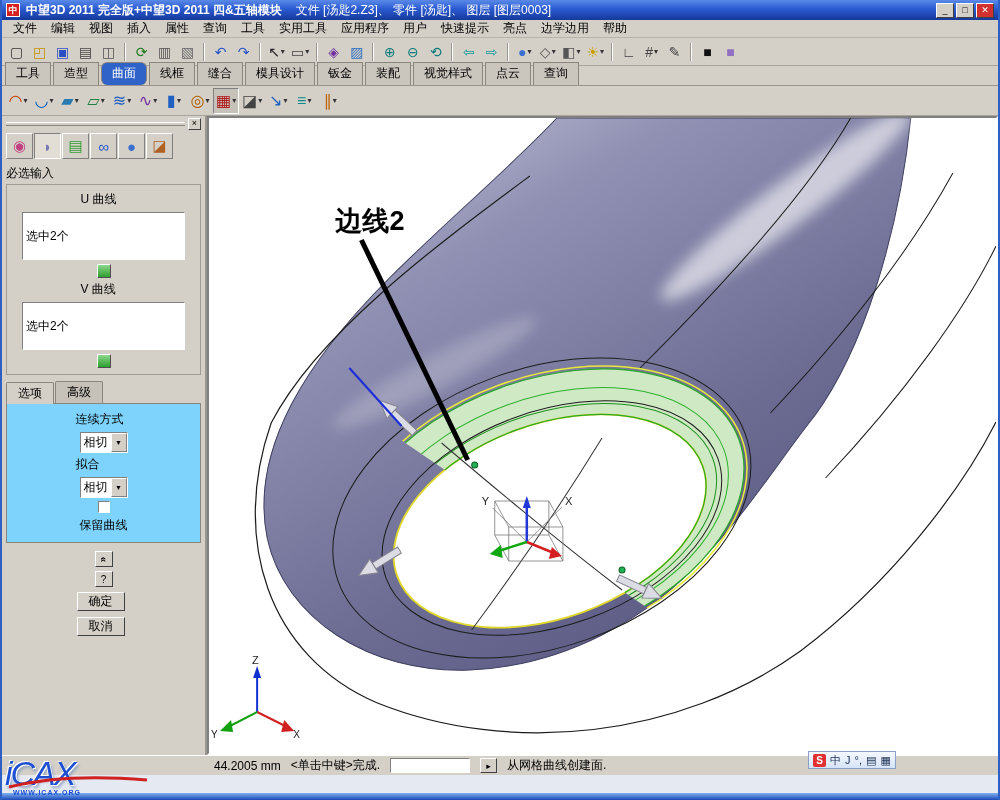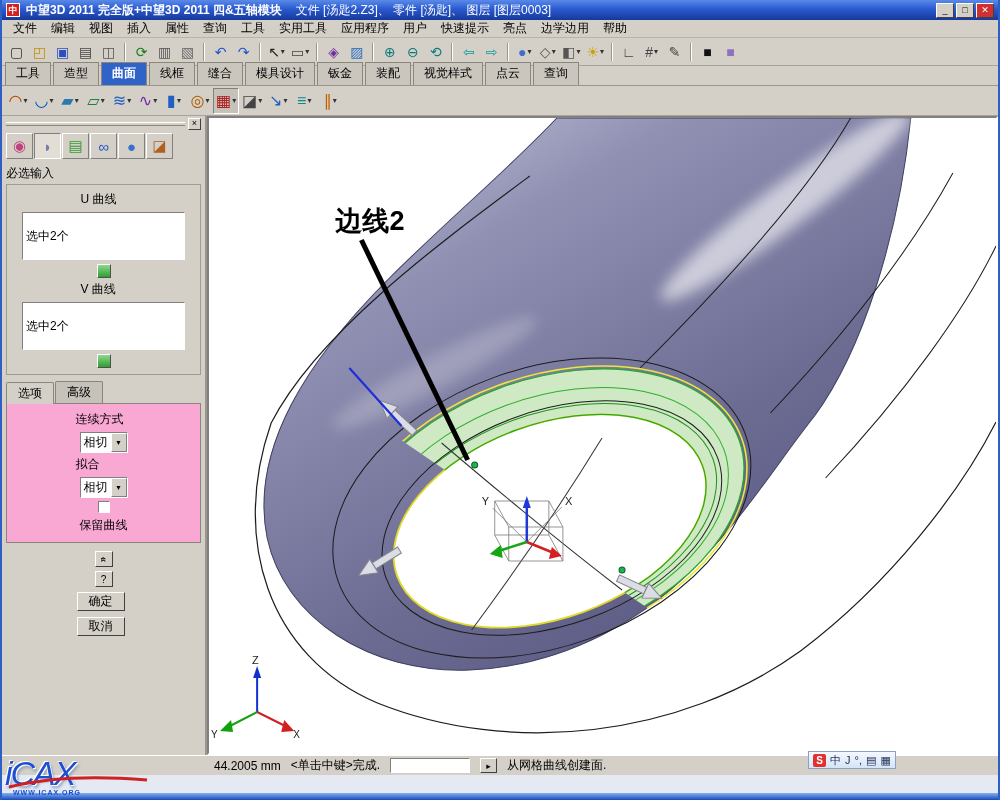--- a/index.html
+++ b/index.html
@@ -28,21 +28,21 @@
   .tb-btn .g { font-size:14px; line-height:14px; }
   .tb2-btn { height:26px; min-width:26px; }
   .tb2-btn .g { font-size:16px; line-height:16px; }
   .tb2-btn.active { border:1px solid; border-color:#808080 #fff #fff #808080; background:#c6c2ba; }
   .dd { font-size:8px; color:#333; }
   .tb-sep { width:2px; height:18px; border-left:1px solid #9a968e; border-right:1px solid #ffffff; margin:0 4px; }
 
   
   .ribbonrow { height:20px; display:flex; align-items:flex-end; padding:0 3px; background:#d4d0c8; border-bottom:1px solid #9a968e; flex:0 0 auto; }
   .rtab { padding:2px 10px 3px; font-size:12px; border:1px solid #8a867e; border-bottom:none; background:#cac6be; margin-right:2px; white-space:nowrap; }
-  .rtab.active { background:#2f63c8; color:#fff; font-weight:bold; }
+  .rtab.active { background:#2f63c8; color:#fff; font-weight:normal;border-radius:6px; }
 
   
   .content { flex:1 1 auto; display:flex; min-height:0; }
   .panel { width:205px; flex:0 0 205px; background:#d4d0c8; border-right:2px solid #9a968e; padding:1px 4px; display:flex; flex-direction:column; }
   .panel-minibar { height:13px; display:flex; align-items:center; gap:3px; margin-bottom:1px; }
   .grip { flex:1; height:4px; border-top:1px solid #ffffff; border-bottom:1px solid #8a867e; }
   .pclose { width:13px; height:12px; font-size:9px; line-height:9px; background:#d4d0c8; border:1px solid; border-color:#fff #404040 #404040 #fff; font-family:inherit; }
   .ptools { display:flex; gap:1px; padding:2px 0 4px; }
   .ptool { width:27px; height:26px; display:flex; align-items:center; justify-content:center; background:#d4d0c8; border:1px solid; border-color:#fff #808080 #808080 #fff; font-family:inherit; }
   .ptool .g { font-size:15px; }
@@ -50,21 +50,21 @@
   .req-label { font-size:12px; margin:2px 0; }
   .gbox { border:1px solid #a09c94; padding:3px 4px; background:#d4d0c8; }
   .prow { display:flex; align-items:center; margin:3px 0; gap:4px;flex-direction:column; }
   .plabel { width:46px; font-size:12px; white-space:nowrap; flex:0 0 auto; }
   .plabel.w56 { width:56px; }
   .pinput { flex:1; height:17px; background:#fff; border:1px solid; border-color:#808080 #fff #fff #808080; font-size:12px; padding:16px 3px; font-family:inherit; min-width:0; }
   .gbtn { width:14px; height:14px; flex:0 0 auto; background:linear-gradient(180deg,#8ed88e,#2e9e2e); border:1px solid; border-color:#fff #505050 #505050 #fff; }
   .ptabs { display:flex; margin-top:6px; }
   .ptab { padding:2px 11px; border:1px solid #8a867e; border-bottom:none; background:#c6c2ba; font-size:12px; border-radius:2px 2px 0 0; margin-right:1px; }
   .ptab.active { background:#d4d0c8; position:relative; top:1px; }
-  .obox { border:1px solid #8a867e; padding:4px 17px 5px; background:#f9a8d4; }
+  .obox { border:1px solid #8a867e; padding:4px 17px 5px; background:#7dd3fc; }
   .combo { flex:1; display:flex; height:28px; border:1px solid; border-color:#808080 #fff #fff #808080; background:#fff; min-width:0; }
   .combo .val { flex:1; padding:1px 3px; font-size:12px; overflow:hidden; }
   .dbtn { width:16px; background:#d4d0c8; border:1px solid; border-color:#fff #808080 #808080 #fff; font-size:7px; display:flex; align-items:center; justify-content:center; }
   .spin { display:flex; width:80px; height:18px; border:1px solid; border-color:#808080 #fff #fff #808080; background:#fff; }
   .spininput { flex:1; border:none; font-size:12px; padding:0 3px; min-width:0; font-family:inherit; }
   .spinbtns { width:14px; display:flex; flex-direction:column; }
   .sb { flex:1; font-size:5px; line-height:7px; background:#d4d0c8; border:1px solid; border-color:#fff #808080 #808080 #fff; text-align:center; }
   .cb { width:12px; height:12px; background:#fff; border:1px solid; border-color:#808080 #fff #fff #808080; flex:0 0 auto; }
   .utilrow { margin-top:8px; }
   .sqbtn { width:18px; height:16px; font-size:10px; background:#d4d0c8; border:1px solid; border-color:#fff #404040 #404040 #fff; font-family:inherit; }

